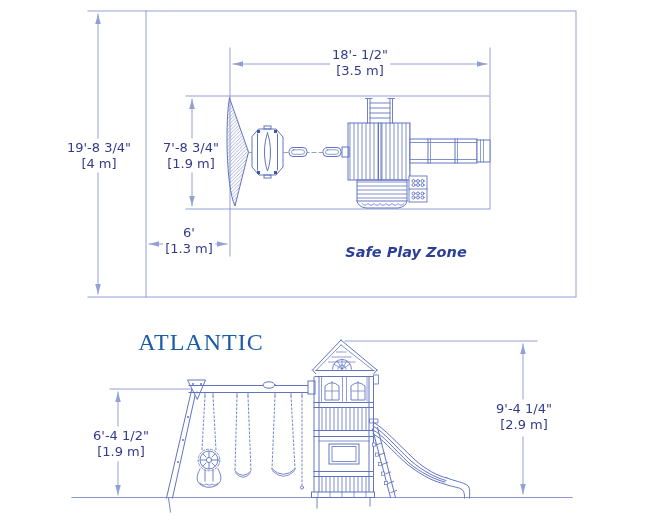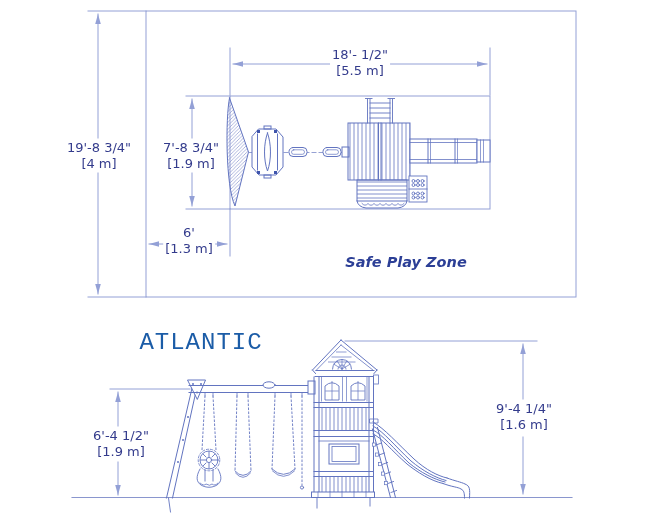--- a/index.html
+++ b/index.html
@@ -2,21 +2,21 @@
 <html><head>
 <meta charset="utf-8">
 <style>
   html,body{margin:0;padding:0;background:#fff}
   .stage{position:relative;width:648px;height:523px;background:#fff;overflow:hidden;
          font-family:"DejaVu Sans",sans-serif}
   .stage svg{position:absolute;left:0;top:0}
   .dim{position:absolute;transform:translateX(-50%);text-align:center;font-size:13px;
        line-height:16px;color:#333B8C;background:#fff;padding:0 2px;white-space:nowrap}
   .dim span{display:block}
-  .title{position:absolute;transform:translateX(-50%);font-family:Liberation Mono, monospace;
+  .title{position:absolute;transform:translateX(-50%);font-family:Liberation Serif, serif;
          font-size:24px;letter-spacing:1px;color:#1B5CA7;font-weight:500;white-space:nowrap}
   .zone{position:absolute;transform:translateX(-50%);font-size:14.5px;font-weight:bold;
         font-style:italic;color:#2C3F96;background:#fff;padding:0 3px;white-space:nowrap}
 </style>
 </head>
 <body>
 
 <div class="stage">
 
 <svg width="648" height="523" viewBox="0 0 648 523">
@@ -302,40 +302,40 @@
   </g>
 </svg>
 
   <div class="dim" style="left:99px;top:140px">
     <span>19'-8 3/4"</span>
     <span>[4 m]</span>
   </div>
 
   <div class="dim" style="left:360px;top:47px">
     <span>18'- 1/2"</span>
-    <span>[5.5 m]</span>
+    <span>[3.5 m]</span>
   </div>
 
   <div class="dim" style="left:191px;top:140px">
     <span>7'-8 3/4"</span>
     <span>[1.9 m]</span>
   </div>
 
   <div class="dim" style="left:189px;top:225px">
     <span>6'</span>
     <span>[1.3 m]</span>
   </div>
 
-  <div class="zone" style="left:406px;top:254px">Safe Play Zone</div>
+  <div class="zone" style="left:406px;top:244px">Safe Play Zone</div>
 
   <div class="title" style="left:201px;top:329px">ATLANTIC</div>
 
   <div class="dim" style="left:121px;top:428px">
     <span>6'-4 1/2"</span>
     <span>[1.9 m]</span>
   </div>
 
   <div class="dim" style="left:524px;top:401px">
     <span>9'-4 1/4"</span>
-    <span>[1.6 m]</span>
+    <span>[2.9 m]</span>
   </div>
 
 </div>
 
 </body></html>

